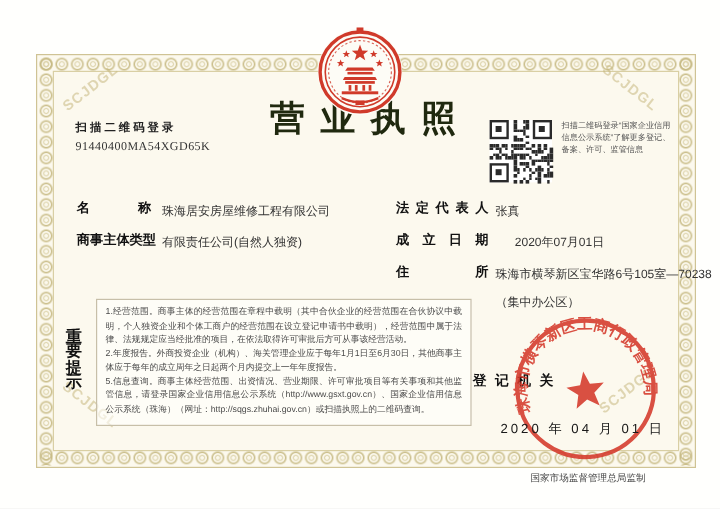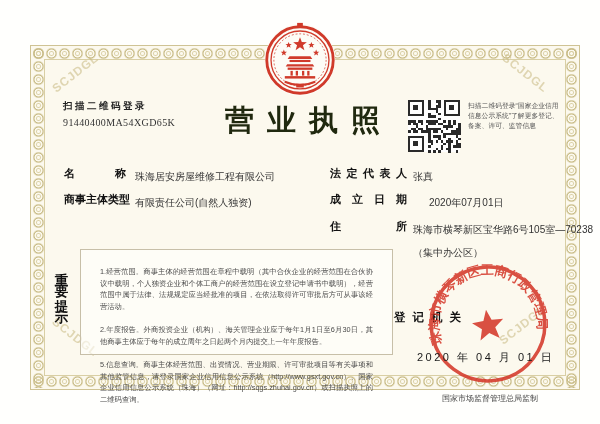--- a/index.html
+++ b/index.html
@@ -42,21 +42,21 @@
   .ctr { left:498px; top:66px;  transform:rotate(38deg); }
   .cbl { left:48px;  top:330px; transform:rotate(38deg); }
   .cbr { left:495px; top:318px; transform:rotate(-38deg); }
 
   
   .emblem { position:absolute; left:262px; top:20px; width:76px; height:78px; z-index:3; }
   .code-block { position:absolute; left:63px; top:100px; z-index:2; }
   .code-label { font-size:9.5px; font-weight:bold; letter-spacing:2.5px; color:#222; }
   .code-value { font-size:10px; margin-top:4px; letter-spacing:0.4px;
                 font-family:"Liberation Serif","DejaVu Serif",serif; color:#333; }
-  .title { position:absolute; left:205px; top:101px; width:195px; text-align:center;
+  .title { position:absolute; left:205px; top:79px; width:195px; text-align:center;
            font-size:29px; font-weight:bold; letter-spacing:13px; text-indent:13px;
            color:#20290f; z-index:2; font-family:"Liberation Serif","DejaVu Serif",serif; }
   .subtitle-row { position:absolute; left:255px; top:138px; z-index:2; white-space:nowrap; }
   .subtitle { font-size:12px; font-weight:bold; color:#222; }
   .copy-no { font-size:8.5px; color:#333; vertical-align:2px; }
 
   
   .qr-wrap { position:absolute; left:408px; top:100px; width:52px; height:52px;
              background:#fff; z-index:2; }
   .qr-grid { position:absolute; inset:0; }
@@ -83,21 +83,21 @@
   .f-addr  { left:330px; top:219px; } .f-addr  .fvalue { margin-left:6px; }
   .f-addr2 { left:413px; top:242px; } .f-addr2 .fvalue { margin-left:0; }
 
   
   .notice-heading { position:absolute; left:52px; top:262px; z-index:2;
     writing-mode:vertical-rl; text-orientation:upright; letter-spacing:13px;
     font-size:13.5px; font-weight:bold; color:#111; }
   .notice-box { position:absolute; left:80px; top:249px; width:313px; height:106px;
     border:1px solid #c7bfa8; background:rgba(255,255,253,0.6); z-index:2;
     padding:4px 7px; box-sizing:border-box; }
-  .notice-box p { margin:12px; font-size:7.3px; line-height:1.58; color:#4a4a4a;
+  .notice-box p { margin:0; font-size:7.3px; line-height:1.58; color:#4a4a4a;
                   text-align:justify; }
 
   
   .authority { position:absolute; left:394px; top:310px; font-size:11.5px; font-weight:bold;
                letter-spacing:7px; color:#111; z-index:2; }
   .seal { position:absolute; left:426px; top:262px; width:124px; height:124px; z-index:2;
           opacity:0.88; transform:rotate(-8deg); }
   .reg-date { position:absolute; left:417px; top:350px; font-size:11px; letter-spacing:2.5px;
               color:#1a1a1a; z-index:4; white-space:nowrap; }
 

